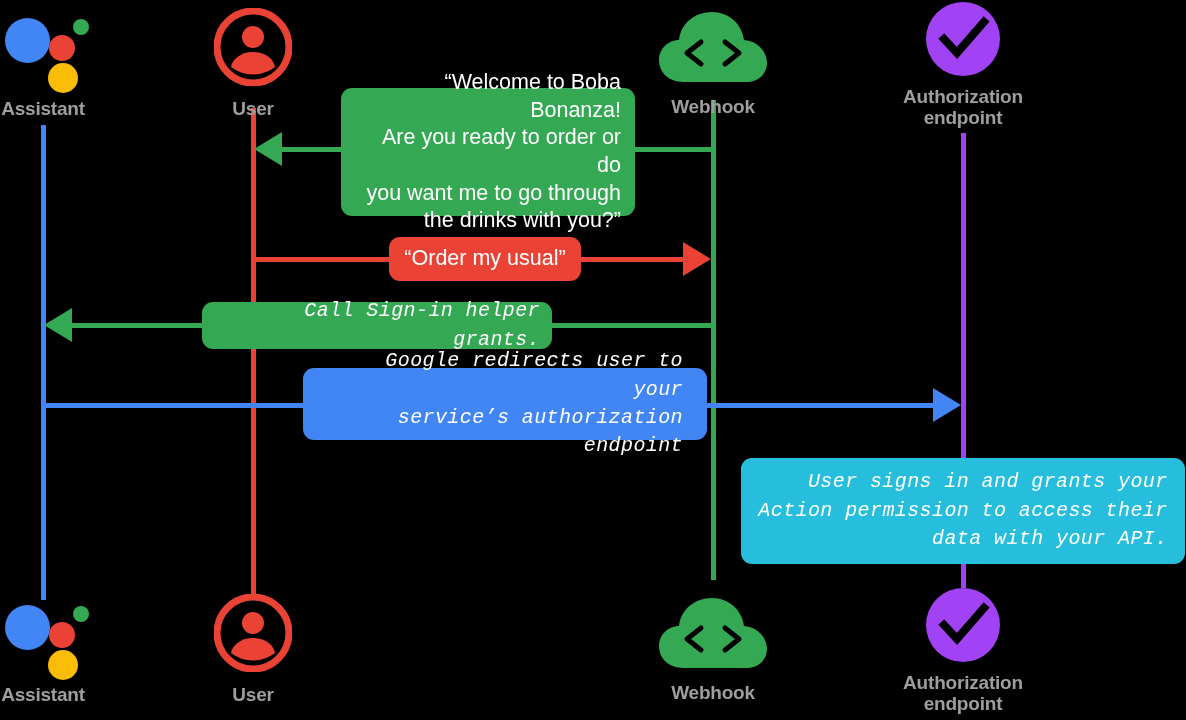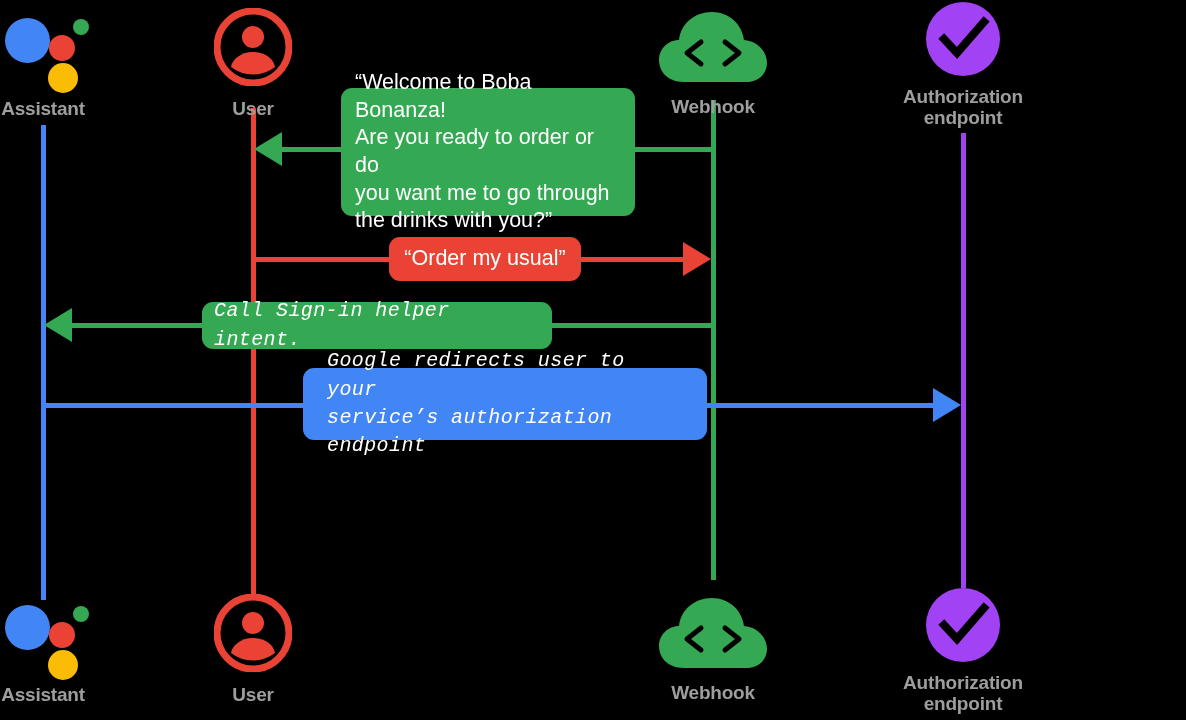--- a/index.html
+++ b/index.html
@@ -60,21 +60,21 @@
   }
   
   .bubble {
     position: absolute;
     border-radius: 11px;
     color: #ffffff;
     box-sizing: border-box;
     display: flex;
     align-items: center;
     justify-content: center;
-    text-align: left;
+    text-align: right;
     white-space: pre-line;
   }
   .bubble.sans {
     font-family: "Liberation Sans", sans-serif;
     font-size: 21.5px;
     line-height: 1.29;
   }
   .bubble.mono {
     font-family: "Liberation Mono", monospace;
     font-style: italic;
@@ -134,27 +134,30 @@
 Are you ready to order or do
 you want me to go through
 the drinks with you?”</div>
 
   <div class="arrow-line" style="left:253px; top:257px; width:432px; background:#EA4335;"></div>
   <div class="arrow-head" style="left:683px; top:242px; border-left:28px solid #EA4335;"></div>
   <div class="bubble sans" style="left:389px; top:237px; width:192px; height:44px; background:#EA4335; padding:4px 10px;">“Order my usual”</div>
 
   <div class="arrow-line" style="left:52px; top:323px; width:662px; background:#34A853;"></div>
   <div class="arrow-head" style="left:44px; top:308px; border-right:28px solid #34A853;"></div>
-  <div class="bubble mono" style="left:202px; top:302px; width:350px; height:47px; background:#34A853; padding:0 12px;">Call Sign-in helper intent.</div>
+  <div class="bubble mono" style="left:202px; top:302px; width:350px; height:47px; background:#34A853; padding:0 12px;">Call Sign-in helper grants.</div>
 
   <div class="arrow-line" style="left:41px; top:403px; width:894px; background:#4285F4;"></div>
   <div class="arrow-head" style="left:933px; top:388px; border-left:28px solid #4285F4;"></div>
   <div class="bubble mono" style="left:303px; top:368px; width:404px; height:72px; background:#4285F4; padding:0 24px;font-family:Liberation Mono, monospace;">Google redirects user to your
 service’s authorization endpoint</div>
 
+  <div class="bubble mono" style="left:741px; top:458px; width:444px; height:106px; background:#27BEDE; padding:0 14px;">User signs in and grants your
+Action permission to access their
+data with your API.</div>
 
   <div class="assistant-icon" style="left:3px; top:595px;">
     <i class="a-blue"></i>
     <i class="a-red"></i>
     <i class="a-green"></i>
     <i class="a-yellow"></i>
   </div>
   <div class="actor-label" style="left:-47px; top:684px; width:180px;">Assistant</div>
 
   <div class="user-icon" style="left:214px; top:594px;">

